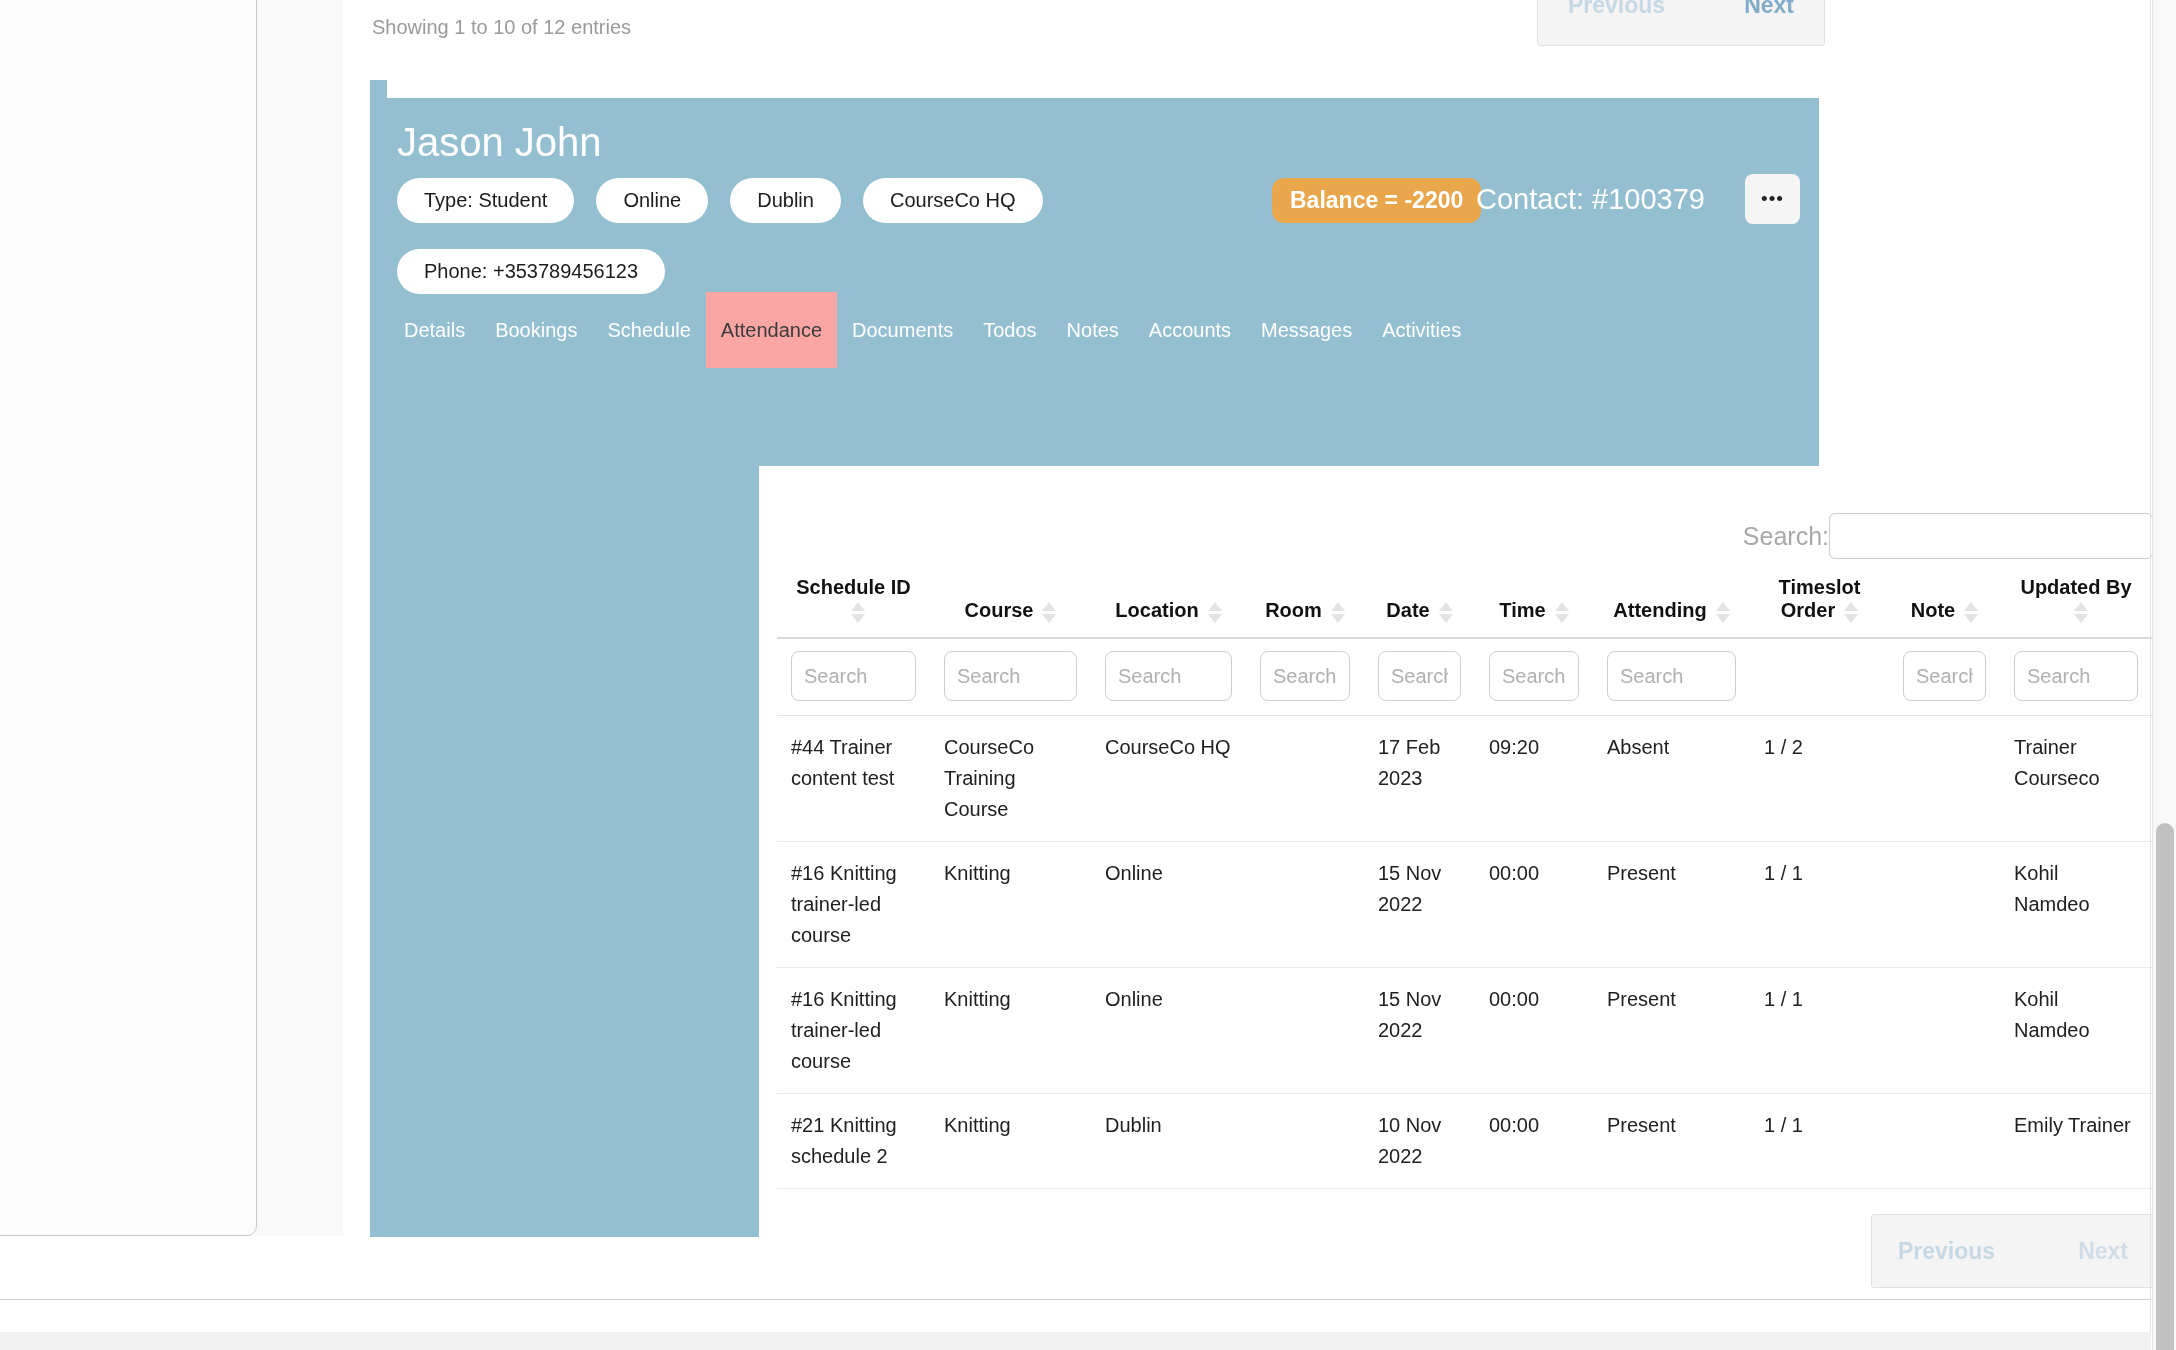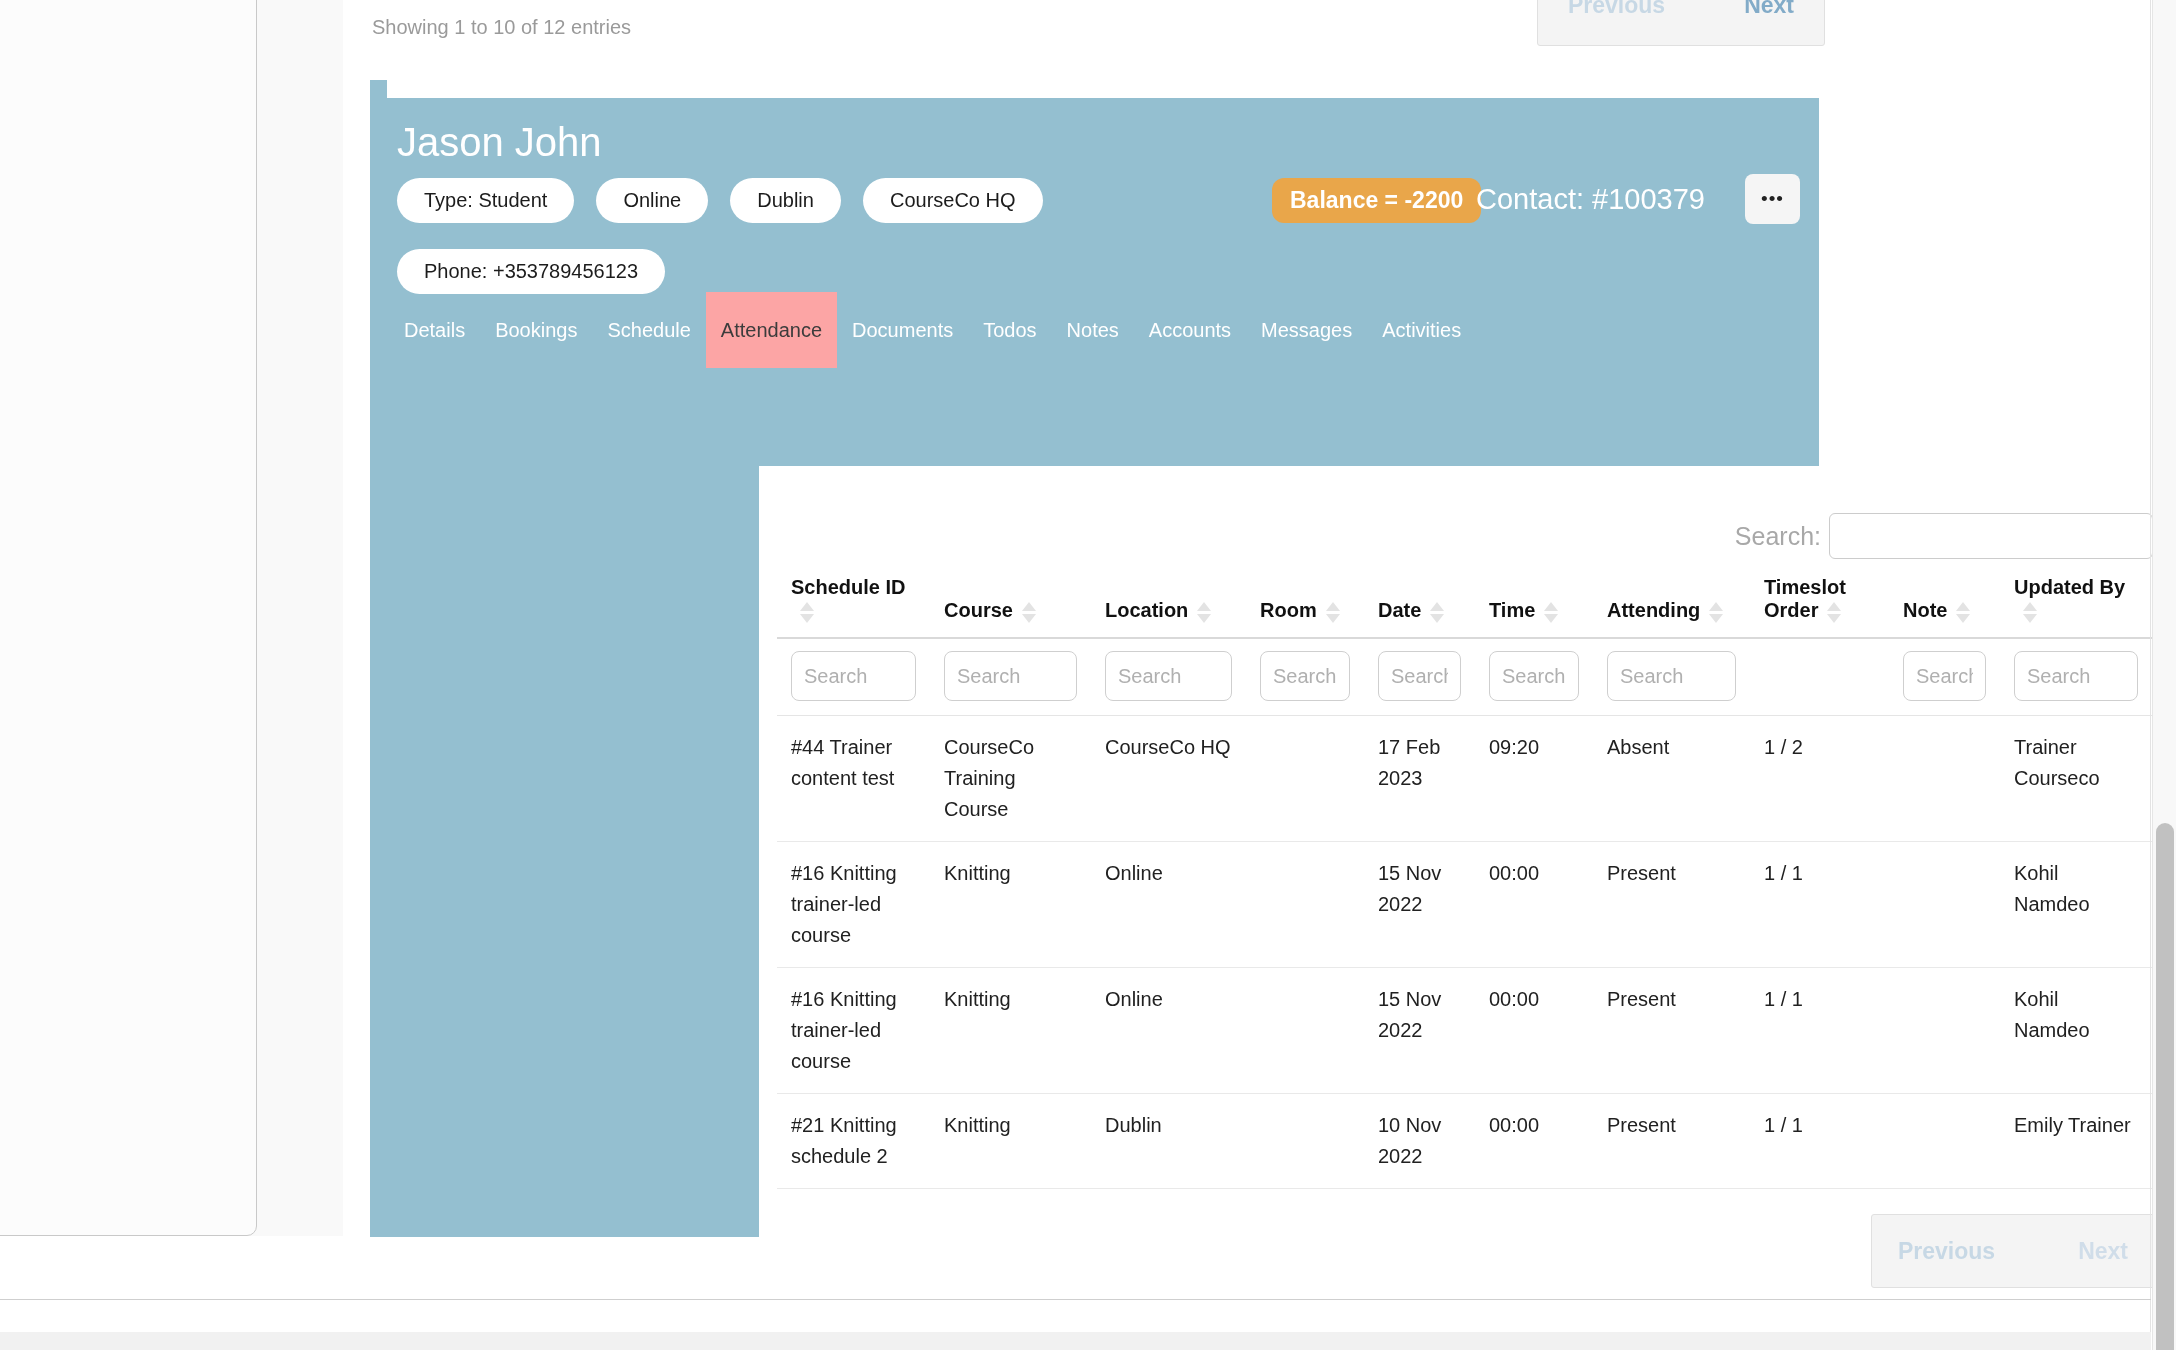--- a/index.html
+++ b/index.html
@@ -45,28 +45,28 @@
               border:none; border-radius:8px; font-size:19px; color:#222; letter-spacing:1px; cursor:pointer; }
 
   .tabs { position:absolute; left:19px; top:194px; height:76px; display:flex; }
   .tab { display:flex; align-items:center; padding:0 15px; font-size:20px; color:#fff; cursor:pointer; }
   .tab.active { background:#fca5a5; color:#3c3c3c; }
 
   
   .content { position:absolute; left:389px; top:368px; width:1411px; height:849px; background:#fff; padding:0 18px; }
 
   .search-row { position:absolute; right:17px; top:47px; display:flex; align-items:center; }
-  .search-label { font-size:25px; color:#a8a8a8; margin-right:8px; }
+  .search-label { font-size:25px; color:#a8a8a8; margin-right:0; }
   .search-input { width:324px; height:46px; border:1px solid #ccc; border-radius:6px; font-size:20px; padding:0 12px;
                   font-family:"Liberation Sans", sans-serif; }
 
   table.grid { position:absolute; left:18px; top:100px; width:1375px; border-collapse:collapse; table-layout:fixed; }
   col.c0{width:153px} col.c1{width:161px} col.c2{width:155px} col.c3{width:118px} col.c4{width:111px}
   col.c5{width:118px} col.c6{width:157px} col.c7{width:139px} col.c8{width:111px}
-  th { text-align:left; vertical-align:bottom; font-size:20px; font-weight:bold; color:#111;
+  th { text-align:center; vertical-align:bottom; font-size:20px; font-weight:bold; color:#111;
        padding:10px 14px 14px 14px; border-bottom:2px solid #d9d9d9; }
   .sort { display:inline-flex; flex-direction:column; gap:3px; margin-left:9px; vertical-align:6px; }
   .sort i { width:0; height:0; border-left:7px solid transparent; border-right:7px solid transparent; display:block; }
   .sort .up { border-bottom:9px solid #e3e3e3; }
   .sort .down { border-top:9px solid #e3e3e3; }
   tr.filters td { padding:12px 14px 14px 14px; border-bottom:1px solid #e5e5e5; }
   tr.filters input { width:100%; height:50px; border:1px solid #cfcfcf; border-radius:8px; font-size:20px;
                      padding:0 12px; color:#6f6f6f; font-family:"Liberation Sans", sans-serif; }
   tr.filters input::placeholder, .search-input::placeholder { color:#b0b0b0; }
   tbody td { font-size:20px; color:#212121; line-height:31px; padding:16px 14px; vertical-align:top;

